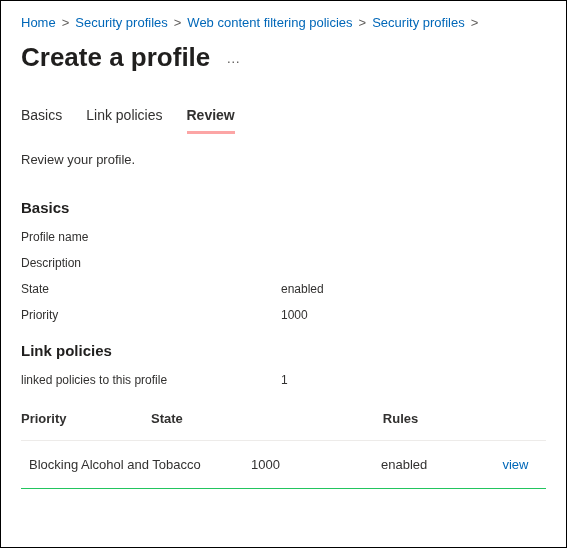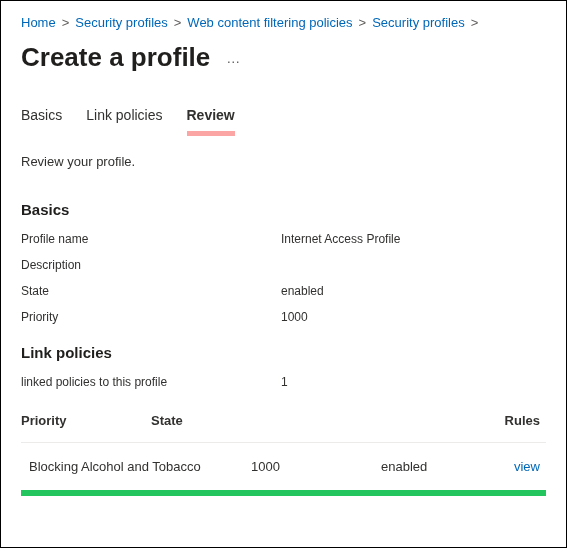--- a/index.html
+++ b/index.html
@@ -57,21 +57,21 @@
     }
     .tab {
       padding: 6px 0 8px 0;
       font-size: 14px;
       color: #323130;
       cursor: pointer;
       border-bottom: 3px solid transparent;
     }
     .tab.active {
       font-weight: 600;
-      border-bottom: 5px solid #fca5a5;
+      border-bottom: 3px solid #fca5a5;
     }
     .instruction {
       font-size: 13px;
       color: #323130;
       margin-bottom: 32px;
     }
     .section-title {
       font-size: 15px;
       font-weight: 700;
       margin-bottom: 14px;
@@ -101,35 +101,35 @@
       display: flex;
       font-weight: 600;
       font-size: 13px;
       padding: 12px 0 14px 0;
       border-bottom: 1px solid #edebe9;
     }
     .policy-row {
       display: flex;
       font-size: 13px;
       padding: 16px 0;
-      border-bottom: 6px solid #22c55e;
+      border-bottom: 1px solid #22c55e;
     }
     .col-name {
       width: 230px;
       padding-left: 8px;
     }
     .col-priority {
       width: 130px;
     }
     .col-state {
       width: 110px;
     }
     .col-rules {
       flex: 1;
-      text-align: right;
+      text-align: center;
       padding-right: 6px;
     }
     .link {
       color: #0067b8;
       cursor: pointer;
       text-decoration: none;
     }
   </style>
 </head>
 <body>
@@ -155,21 +155,20 @@
   <div class="tab">Link policies</div>
   <div class="tab active">Review</div>
 </div>
 
 <p class="instruction">Review your profile.</p>
 
 <h2 class="section-title">Basics</h2>
 
 <div class="field-row">
   <div class="field-label">Profile name</div>
-  <div class="field-value">Internet Access Profile</div>
 </div>
 <div class="field-row">
   <div class="field-label">Description</div>
   <div class="field-value"></div>
 </div>
 <div class="field-row">
   <div class="field-label">State</div>
   <div class="field-value">enabled</div>
 </div>
 <div class="field-row">

